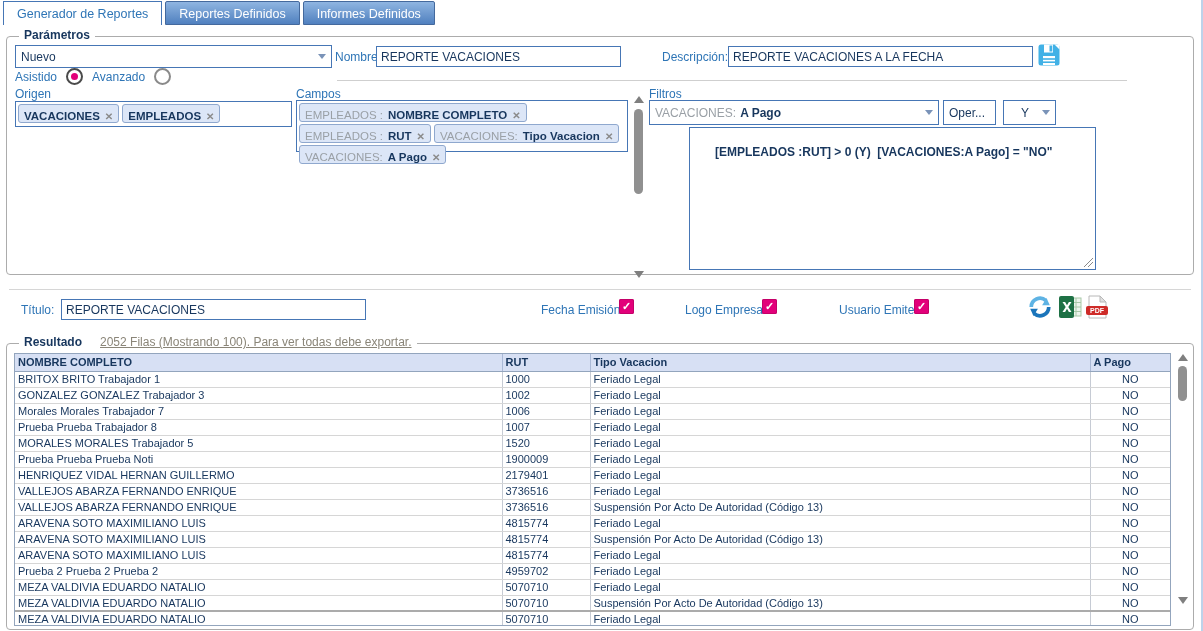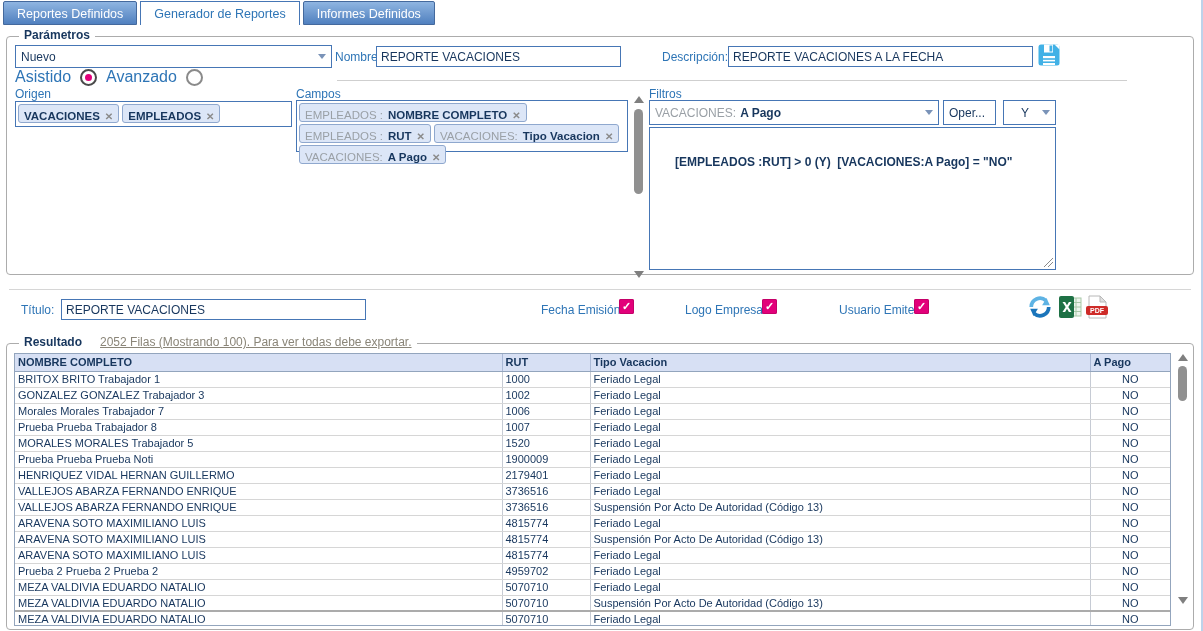--- a/index.html
+++ b/index.html
@@ -24,29 +24,29 @@
   .arrow{margin-left:auto;width:0;height:0;border-left:4px solid transparent;border-right:4px solid transparent;border-top:5px solid #7A93B8;flex:none;}
   .sel .pfx{color:#9AA0A6;}
   .sel .val{color:#17365D;font-weight:bold;margin-left:4px;}
 
   .tagbox{position:absolute;border:1px solid #4676B5;background:#fff;display:flex;flex-wrap:wrap;gap:2px 3px;padding:2px;align-content:flex-start;box-sizing:border-box;}
   .tag{display:inline-flex;align-items:flex-end;gap:5px;background:#DCE6F7;border:1px solid #8FA8CE;border-radius:3px;padding:0 5px;font-size:11.5px;height:19px;box-sizing:border-box;white-space:nowrap;}
   .tag-prefix{color:#9AA0A6;}
   .tag-name{color:#17365D;font-weight:bold;}
   .tag-x{color:#8A8A8A;font-weight:bold;font-size:10px;cursor:pointer;}
 
-  .radio-row{position:absolute;display:flex;align-items:center;gap:9px;font-size:16px;color:#2E75B6;}
+  .radio-row{position:absolute;display:flex;align-items:center;gap:9px;font-size:12px;color:#2E75B6;}
   .radio{width:13px;height:13px;border-radius:50%;background:#fff;display:inline-flex;align-items:center;justify-content:center;cursor:pointer;}
   .radio.checked{border:2px solid #4A4A4A;}
   .radio.unchecked{border:2px solid #8A8A8A;}
   .radio .dot{width:7px;height:7px;border-radius:50%;background:#E2007A;}
 
   .checkbox{position:absolute;width:15px;height:15px;background:#E2007A;border-radius:2px;color:#fff;font-size:11px;line-height:15px;text-align:center;font-weight:bold;cursor:pointer;box-shadow:inset 0 0 0 1px #C40068;}
 
-  .filter-expr{position:absolute;border:1px solid #4676B5;background:#fff;font-size:12px;font-weight:bold;color:#17365D;padding:13px 5px;box-sizing:border-box;white-space:pre-wrap;}
+  .filter-expr{position:absolute;border:1px solid #4676B5;background:#fff;font-size:12px;font-weight:bold;color:#17365D;padding:3px 5px;box-sizing:border-box;white-space:pre-wrap;margin-left:40px;}
   .resize-corner{position:absolute;right:2px;bottom:2px;width:9px;height:9px;background:
     linear-gradient(135deg,transparent 0 45%,#8a8a8a 45% 52%,transparent 52% 70%,#8a8a8a 70% 77%,transparent 77%);}
 
   .hsep{position:absolute;height:1px;background:#CFCFCF;}
 
   
   .vscroll{position:absolute;width:14px;}
   .sb-up,.sb-down{position:absolute;left:2px;width:0;height:0;border-left:5px solid transparent;border-right:5px solid transparent;cursor:pointer;}
   .sb-up{top:1px;border-bottom:7px solid #7F7F7F;}
   .sb-down{bottom:1px;border-top:7px solid #7F7F7F;}
@@ -63,22 +63,22 @@
   table.result td{color:#17365D;height:16px;padding:0 3px;border-right:1px solid #C6CBD4;border-bottom:1px solid #D6D6D6;white-space:nowrap;overflow:hidden;box-sizing:border-box;}
   table.result td:last-child{border-right:none;text-align:center;}
   table.result tbody tr:nth-child(15) td{border-bottom:2px solid #ABABAB;}
 </style>
 </head>
 <body>
 
 <div class="page">
 
   <div class="tabbar">
+    <div class="tab active">Generador de Reportes</div>
     <div class="tab inactive">Reportes Definidos</div>
-    <div class="tab active">Generador de Reportes</div>
     <div class="tab inactive">Informes Definidos</div>
   </div>
 
   <div class="groupbox" style="left:6px;top:36px;width:1188px;height:239px;">
     <div class="legend"><span>Parámetros</span></div>
 
     <div class="sel" style="left:8px;top:8px;width:317px;height:23px;">
       <span>Nuevo</span>
       <span class="arrow"></span>
     </div>

